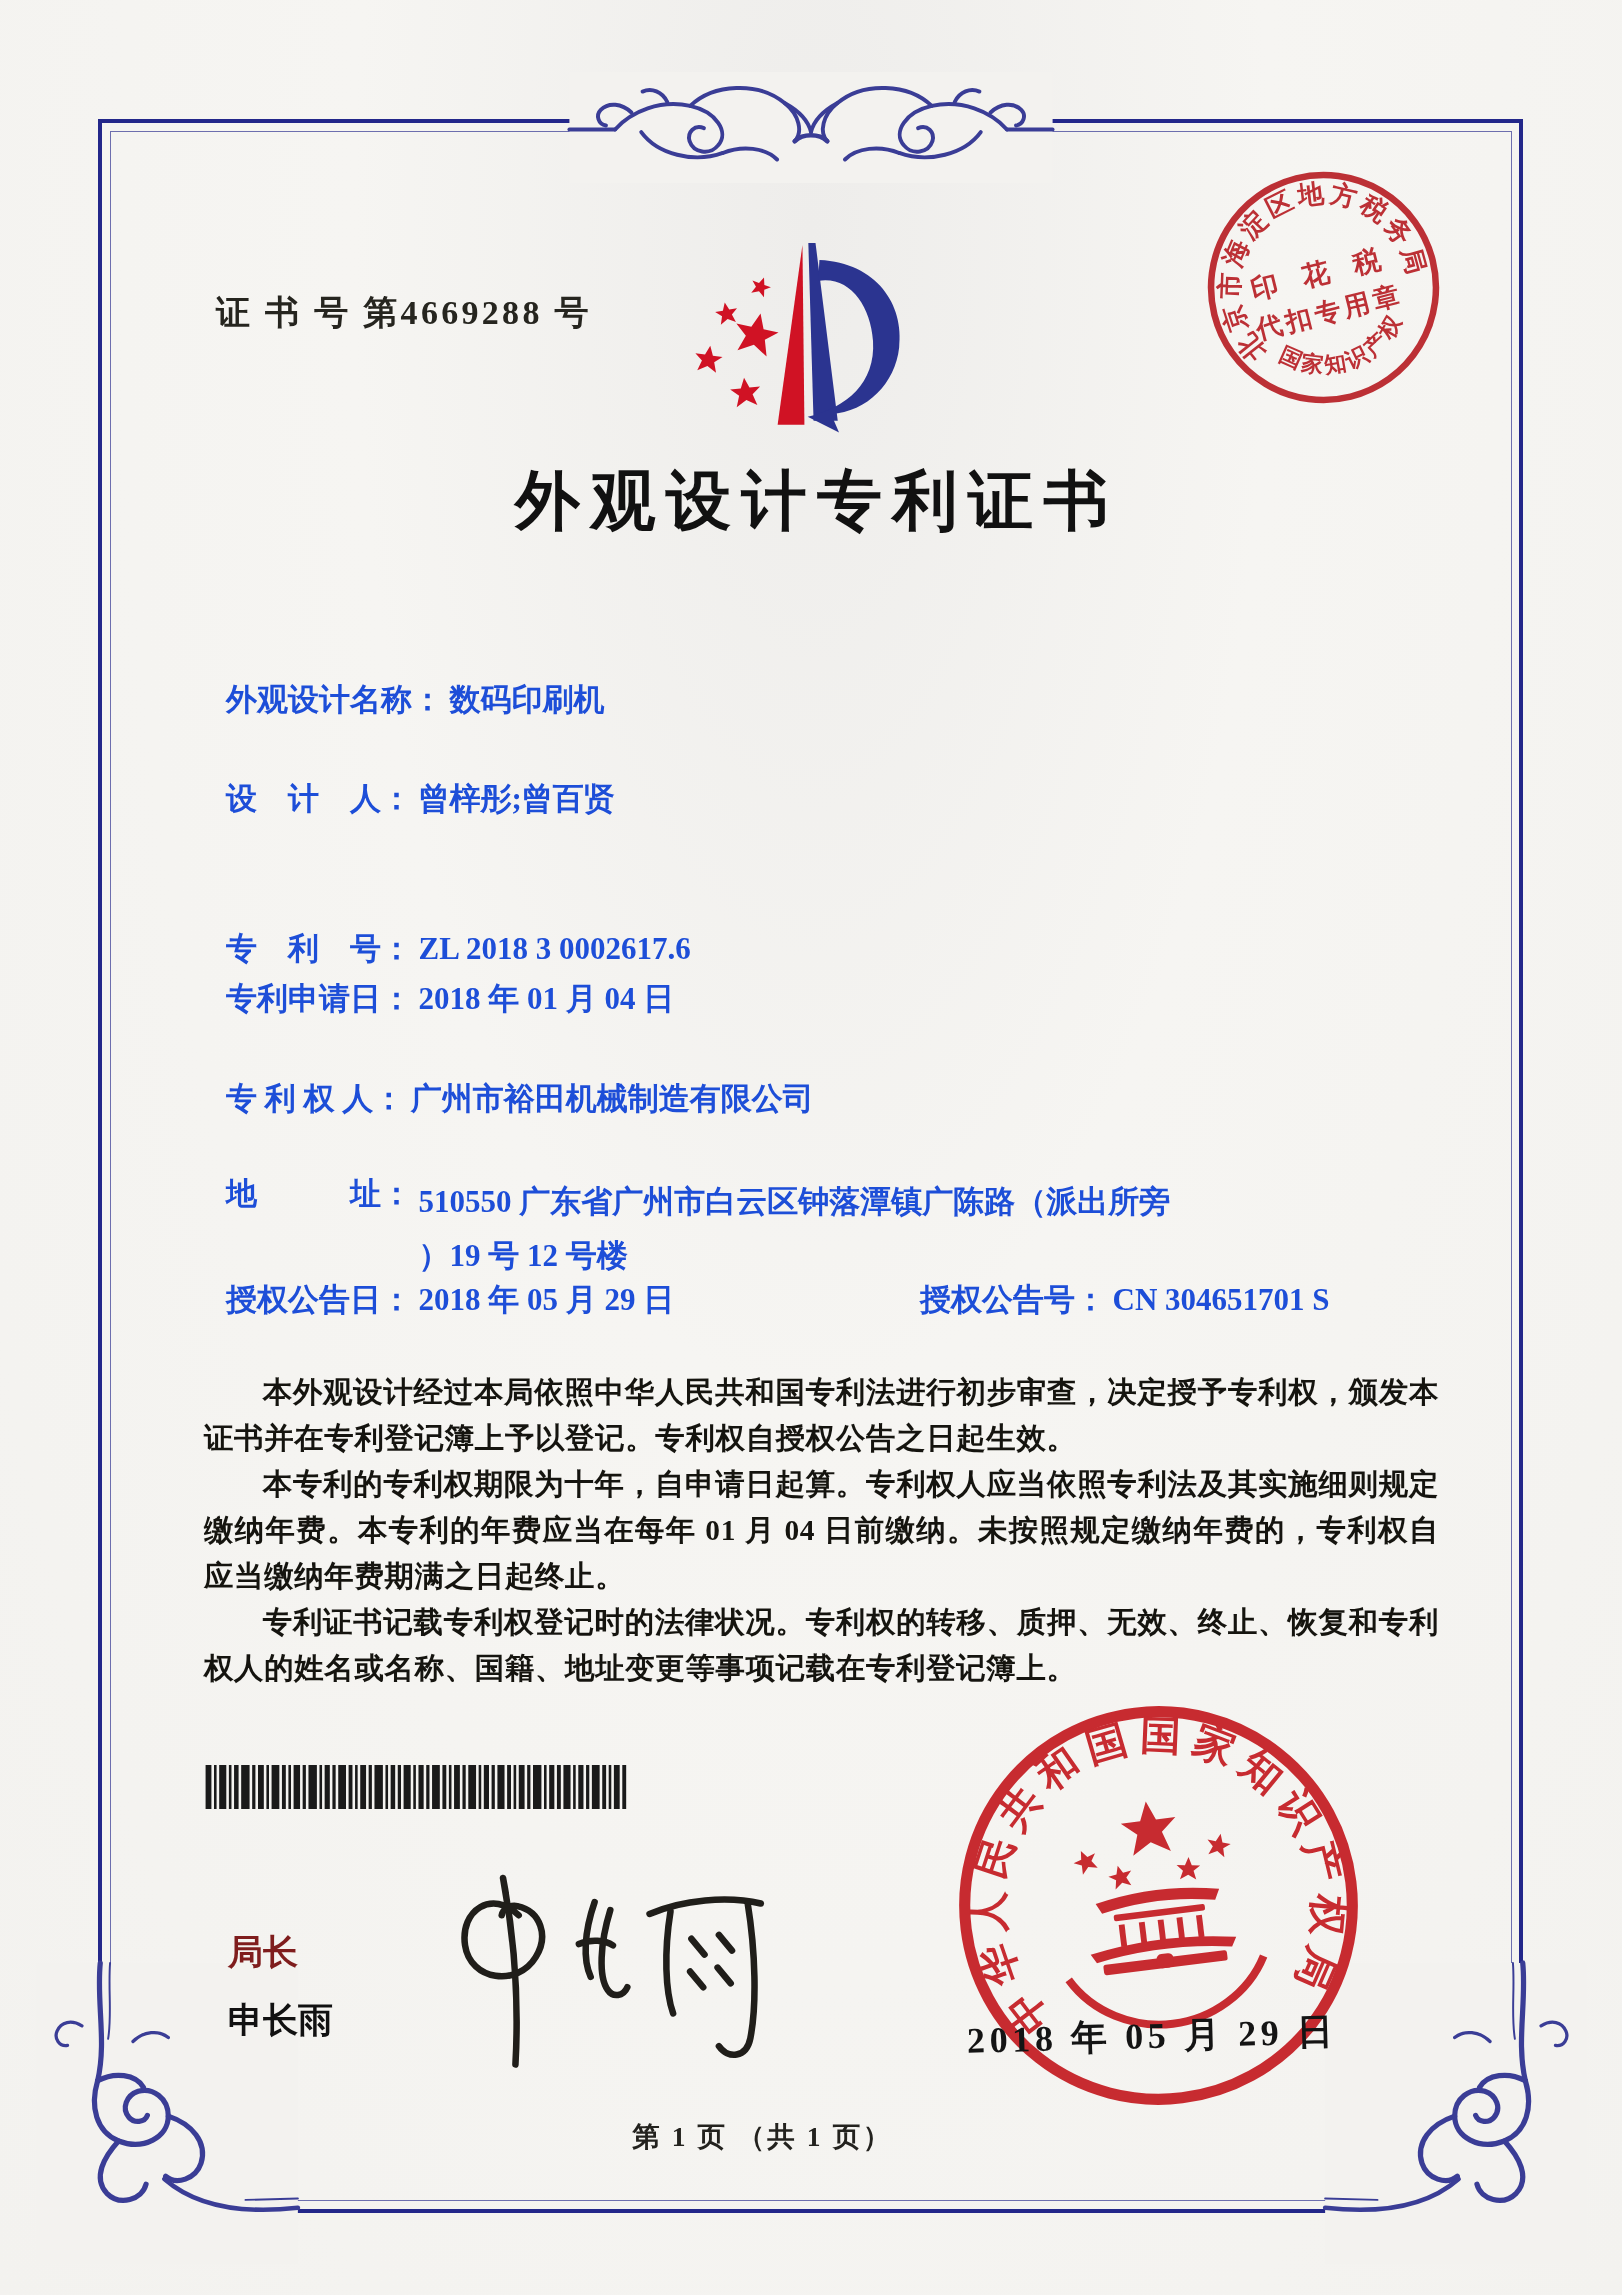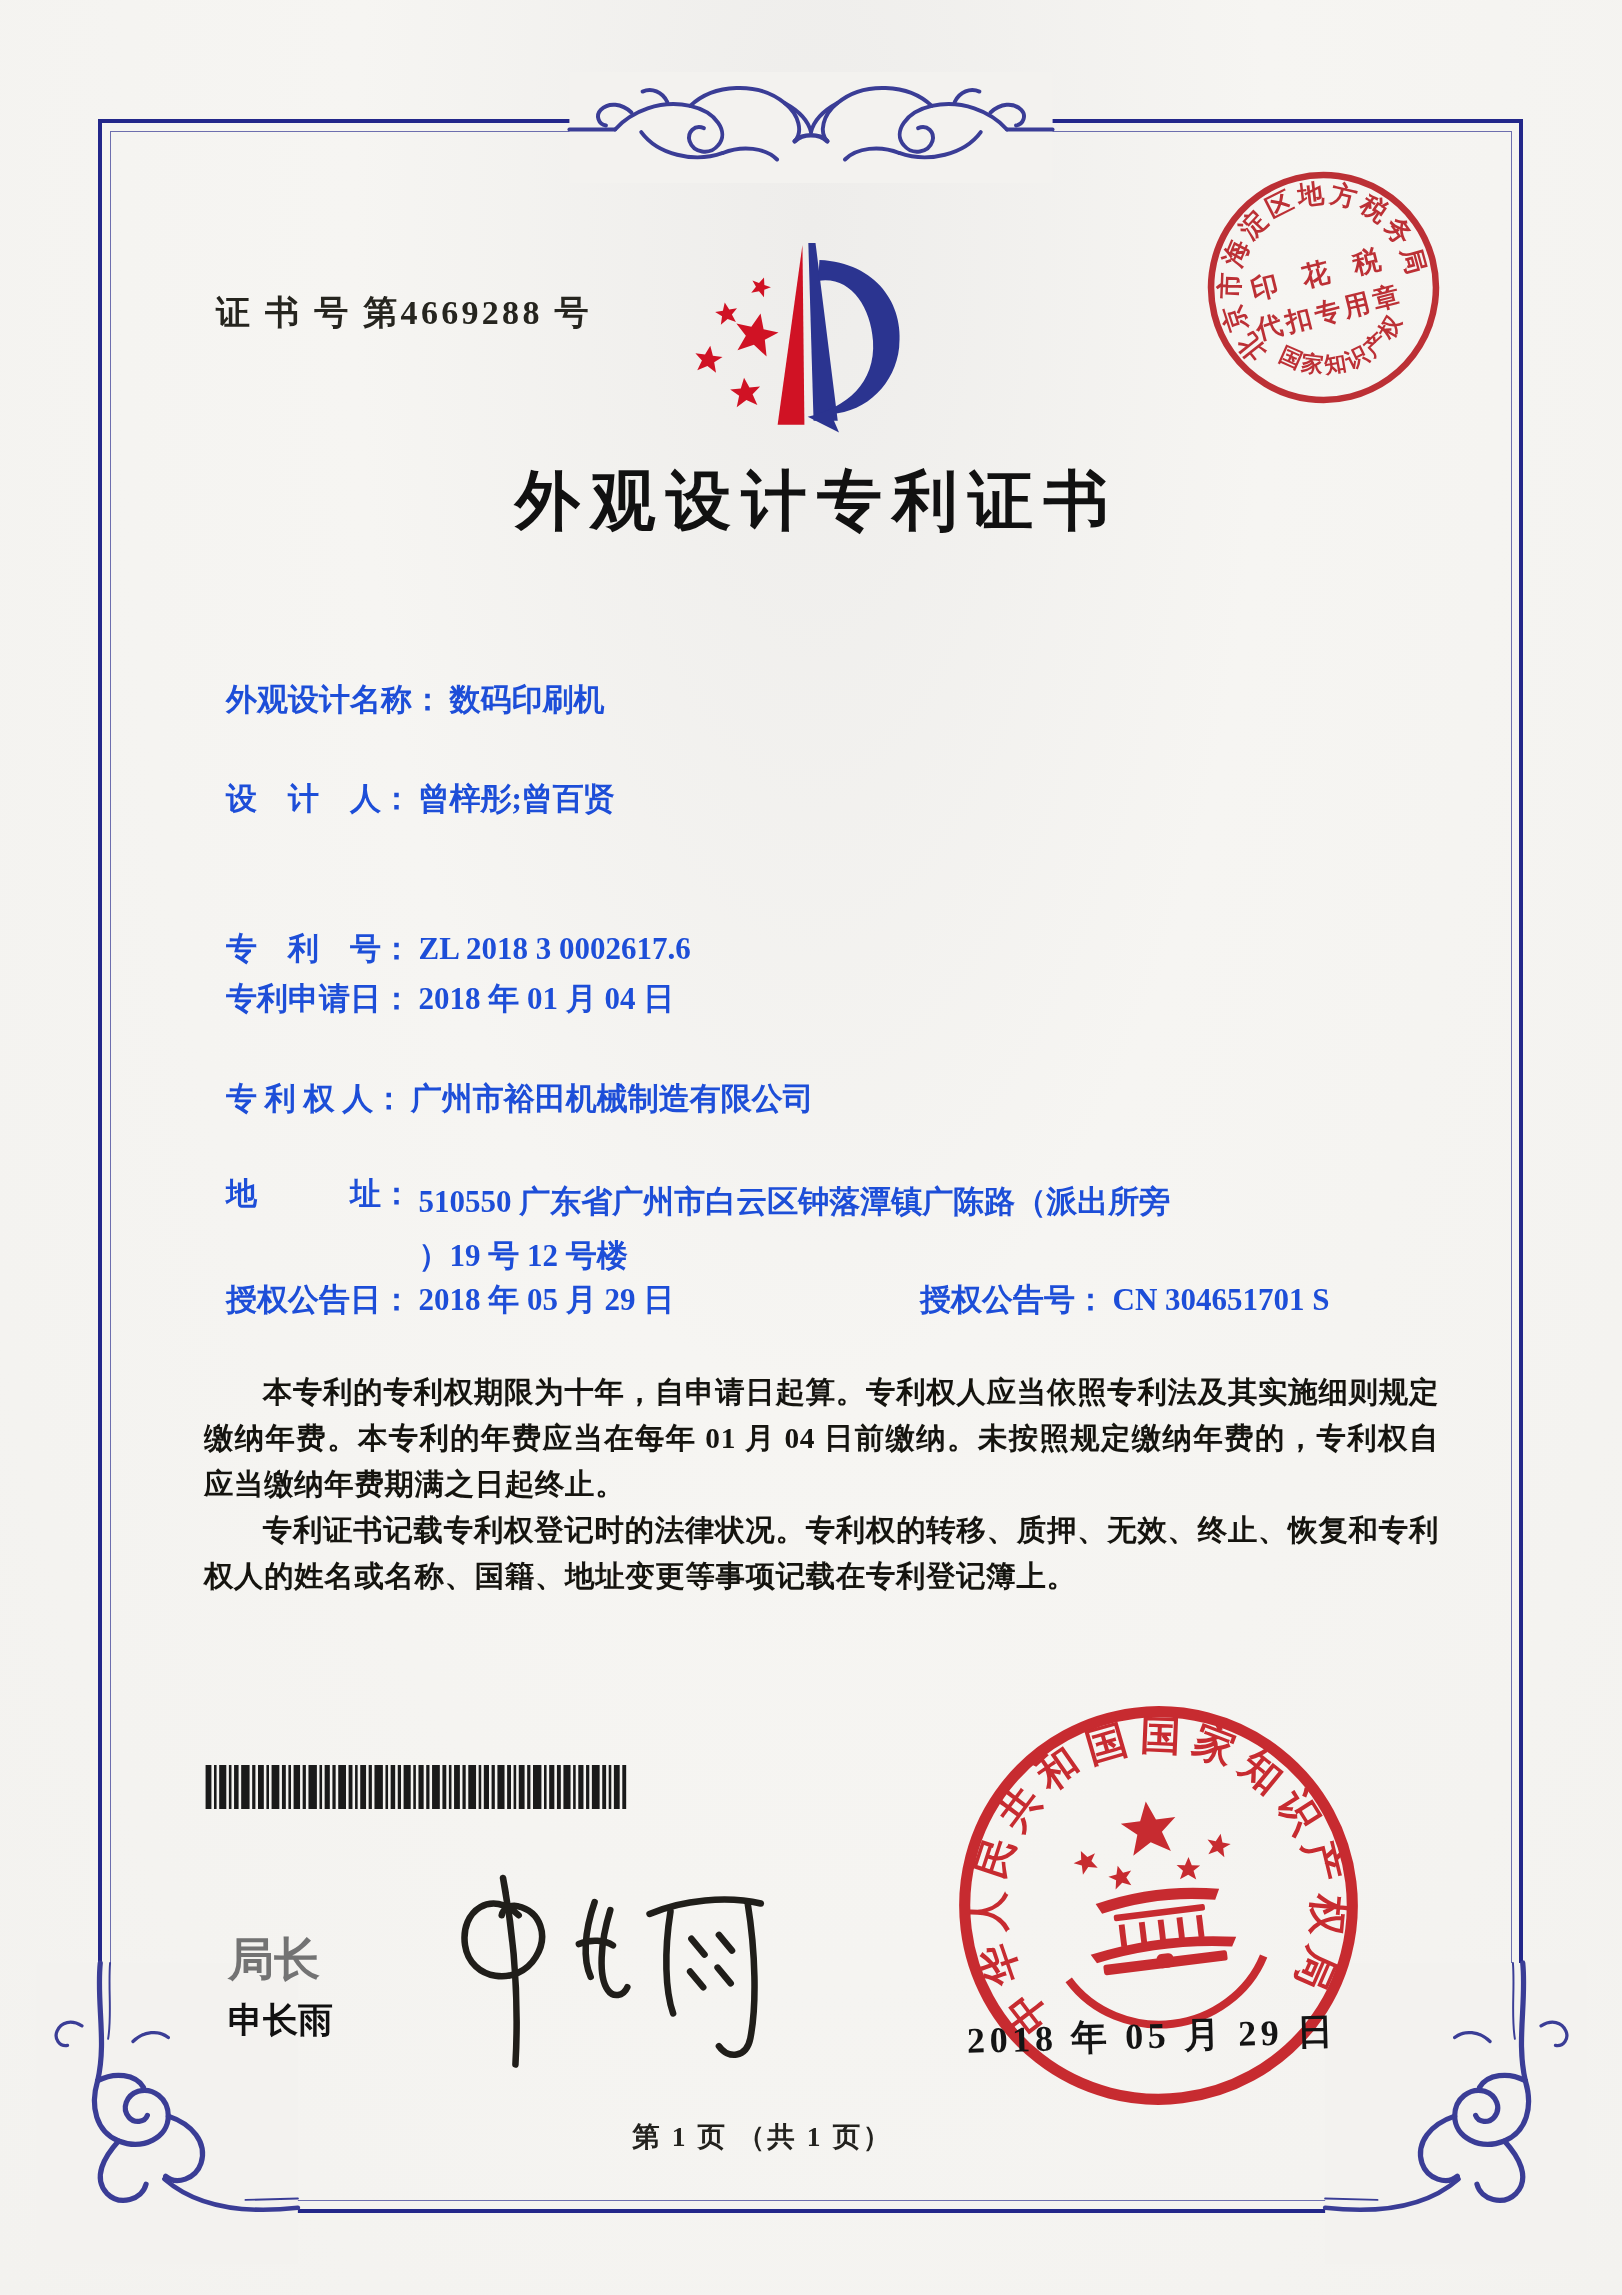--- a/index.html
+++ b/index.html
@@ -50,21 +50,21 @@
 
   
   .bodytext {
     left:204px; top:1369px; width:1235px;
     font-size:29.4px; line-height:46px; font-weight:600; color:#15140f;
     text-align:justify; letter-spacing:0.7px;
   }
   .bodytext p { text-indent:2em; margin:0; }
 
   
-  .officer-title { left:228px; top:1929px; font-size:46px; font-weight:700; color:#737373; }
+  .officer-title { left:228px; top:1929px; font-size:35px; font-weight:700; color:#7f1d1d; }
   .officer-name  { left:228px; top:1997px; font-size:35px; font-weight:700; color:#111; }
 
   
   .stamp-date {
     left:967px; top:2012px;
     font-size:36px; font-weight:600; letter-spacing:4.6px; color:#141414;
     transform:rotate(-1.5deg);
   }
   .footer {
     left:0; right:98px; top:2119px; text-align:center;
@@ -195,20 +195,21 @@
   <span>地　　　址：</span><span class="fvalue addrblock"><span>510550 广东省广州市白云区钟落潭镇广陈路（派出所旁</span><span>）19 号 12 号楼</span></span>
 </div>
 <div class="abs frow" style="top:1281px">
   <span>授权公告日：</span><span class="fvalue">2018 年 05 月 29 日</span>
   <span class="grant-no-group">
     <span>授权公告号：</span><span class="fvalue">CN 304651701 S</span>
   </span>
 </div>
 
 <div class="abs bodytext">
+  <p>本外观设计经过本局依照中华人民共和国专利法进行初步审查，决定授予专利权，颁发本证书并在专利登记簿上予以登记。专利权自授权公告之日起生效。</p>
   <p>本专利的专利权期限为十年，自申请日起算。专利权人应当依照专利法及其实施细则规定缴纳年费。本专利的年费应当在每年 01 月 04 日前缴纳。未按照规定缴纳年费的，专利权自应当缴纳年费期满之日起终止。</p>
   <p>专利证书记载专利权登记时的法律状况。专利权的转移、质押、无效、终止、恢复和专利权人的姓名或名称、国籍、地址变更等事项记载在专利登记簿上。</p>
 </div>
 
 <div class="abs" style="left:203px; top:1765px; width:429px; height:44px;">
   <svg width="429" height="44" viewBox="0 0 655 68">
     <path fill="#1a1a1a" d="M0 0h9v68H0z M13 0h4v68h-4z M21 0h11v68H21z M36 0h4v68h-4z M44 0h7v68h-7z M55 0h13v68H55z M72 0h5v68h-5z M81 0h9v68h-9z M94 0h4v68h-4z M102 0h12v68h-12z M118 0h6v68h-6z M128 0h4v68h-4z M136 0h10v68h-10z M150 0h5v68h-5z M159 0h13v68h-13z M176 0h4v68h-4z M184 0h8v68h-8z M196 0h5v68h-5z M205 0h12v68h-12z M221 0h6v68h-6z M231 0h4v68h-4z M239 0h9v68h-9z M252 0h5v68h-5z M261 0h13v68h-13z M278 0h4v68h-4z M286 0h7v68h-7z M297 0h5v68h-5z M306 0h11v68h-11z M321 0h4v68h-4z M329 0h8v68h-8z M341 0h5v68h-5z M350 0h12v68h-12z M366 0h6v68h-6z M376 0h4v68h-4z M384 0h9v68h-9z M397 0h5v68h-5z M406 0h12v68h-12z M422 0h4v68h-4z M430 0h8v68h-8z M442 0h5v68h-5z M451 0h11v68h-11z M466 0h6v68h-6z M476 0h4v68h-4z M484 0h9v68h-9z M497 0h5v68h-5z M506 0h13v68h-13z M523 0h4v68h-4z M531 0h8v68h-8z M543 0h6v68h-6z M553 0h11v68h-11z M568 0h4v68h-4z M576 0h8v68h-8z M588 0h5v68h-5z M597 0h12v68h-12z M613 0h6v68h-6z M623 0h4v68h-4z M631 0h9v68h-9z M644 0h6v68h-6z"></path>
   </svg>
 </div>
 

